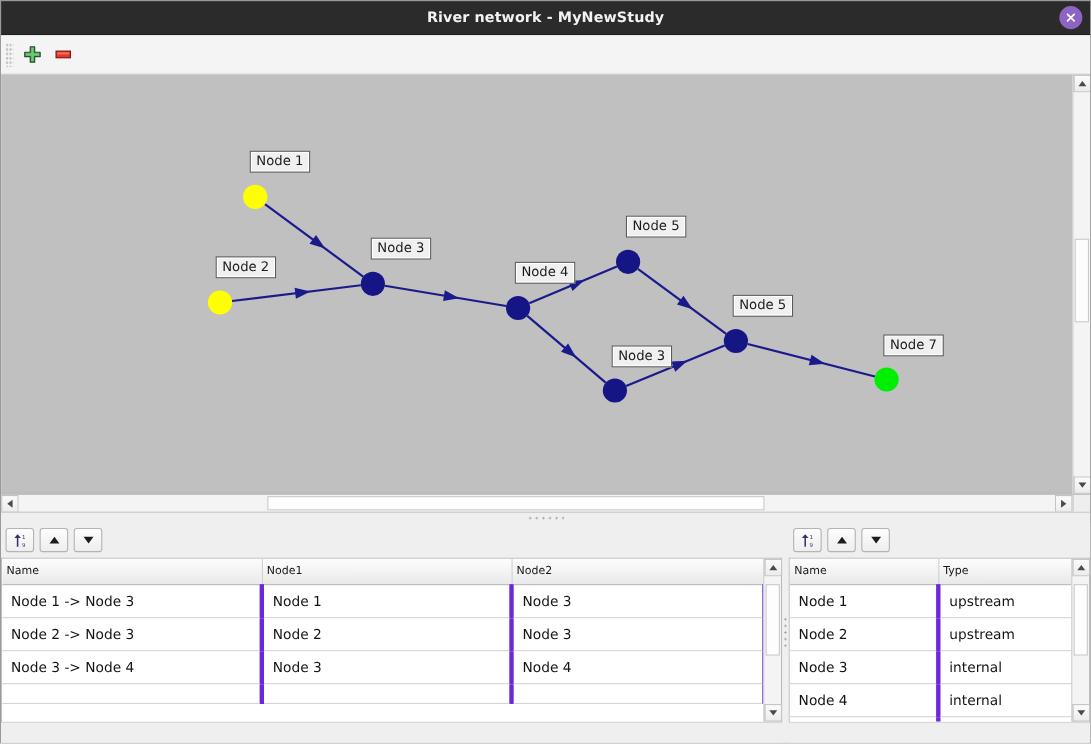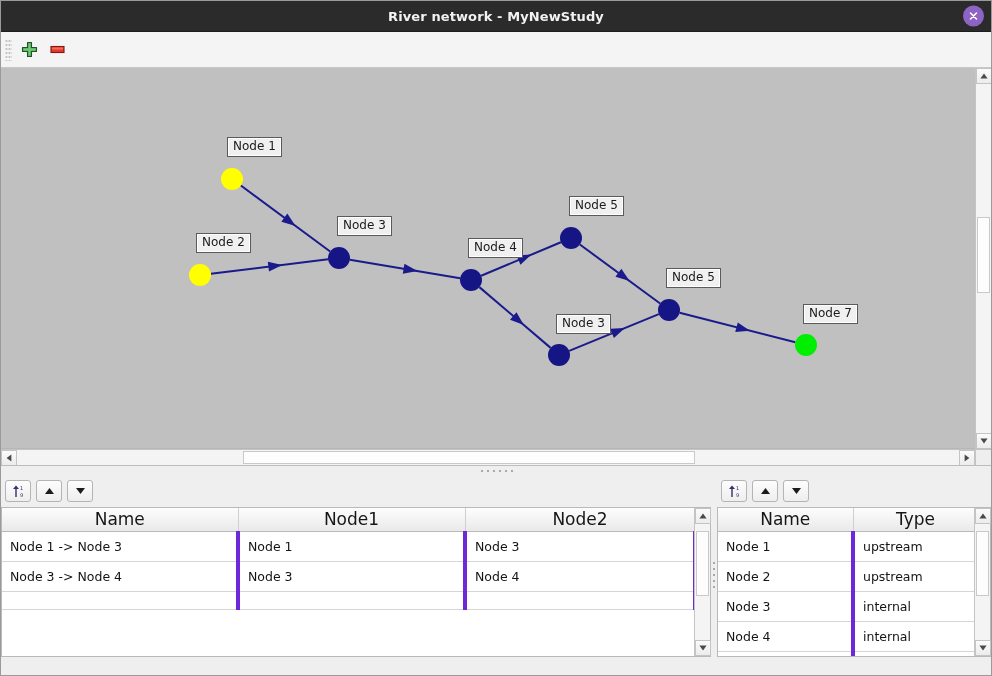--- a/index.html
+++ b/index.html
@@ -222,23 +222,23 @@
     table-layout: fixed;
     font-size: 12.5px;
     color: #141414;
   }
   table.grid th {
     background: linear-gradient(#fdfdfd,#e9e9e9);
     border-right: 1px solid #cfcfcf;
     border-bottom: 1px solid #b9b9b9;
     height: 23px;
     font-weight: normal;
-    font-size: 17px;
+    font-size: 10px;
     color: #161616;
-    text-align: center;
+    text-align: left;
     cursor: pointer;
     padding: 0 4px;
   }
   table.grid td {
     height: 30px;
     border-right: 4px solid #6d28d9;
     border-bottom: 1px solid #d5d5d5;
     padding: 0 8px;
     background: #ffffff;
     white-space: nowrap;
@@ -407,20 +407,25 @@
                   <th>Node2</th>
                 </tr>
               </thead>
             <tbody id="reachBody">
                 <tr>
                   <td>Node 1 -&gt; Node 3</td>
                   <td>Node 1</td>
                   <td>Node 3</td>
                 </tr>
                 <tr>
+                  <td>Node 2 -&gt; Node 3</td>
+                  <td>Node 2</td>
+                  <td>Node 3</td>
+                </tr>
+                <tr>
                   <td>Node 3 -&gt; Node 4</td>
                   <td>Node 3</td>
                   <td>Node 4</td>
                 </tr>
                 <tr class="partial">
                   <td>&nbsp;</td>
                   <td>&nbsp;</td>
                   <td>&nbsp;</td>
                 </tr>
               </tbody>

